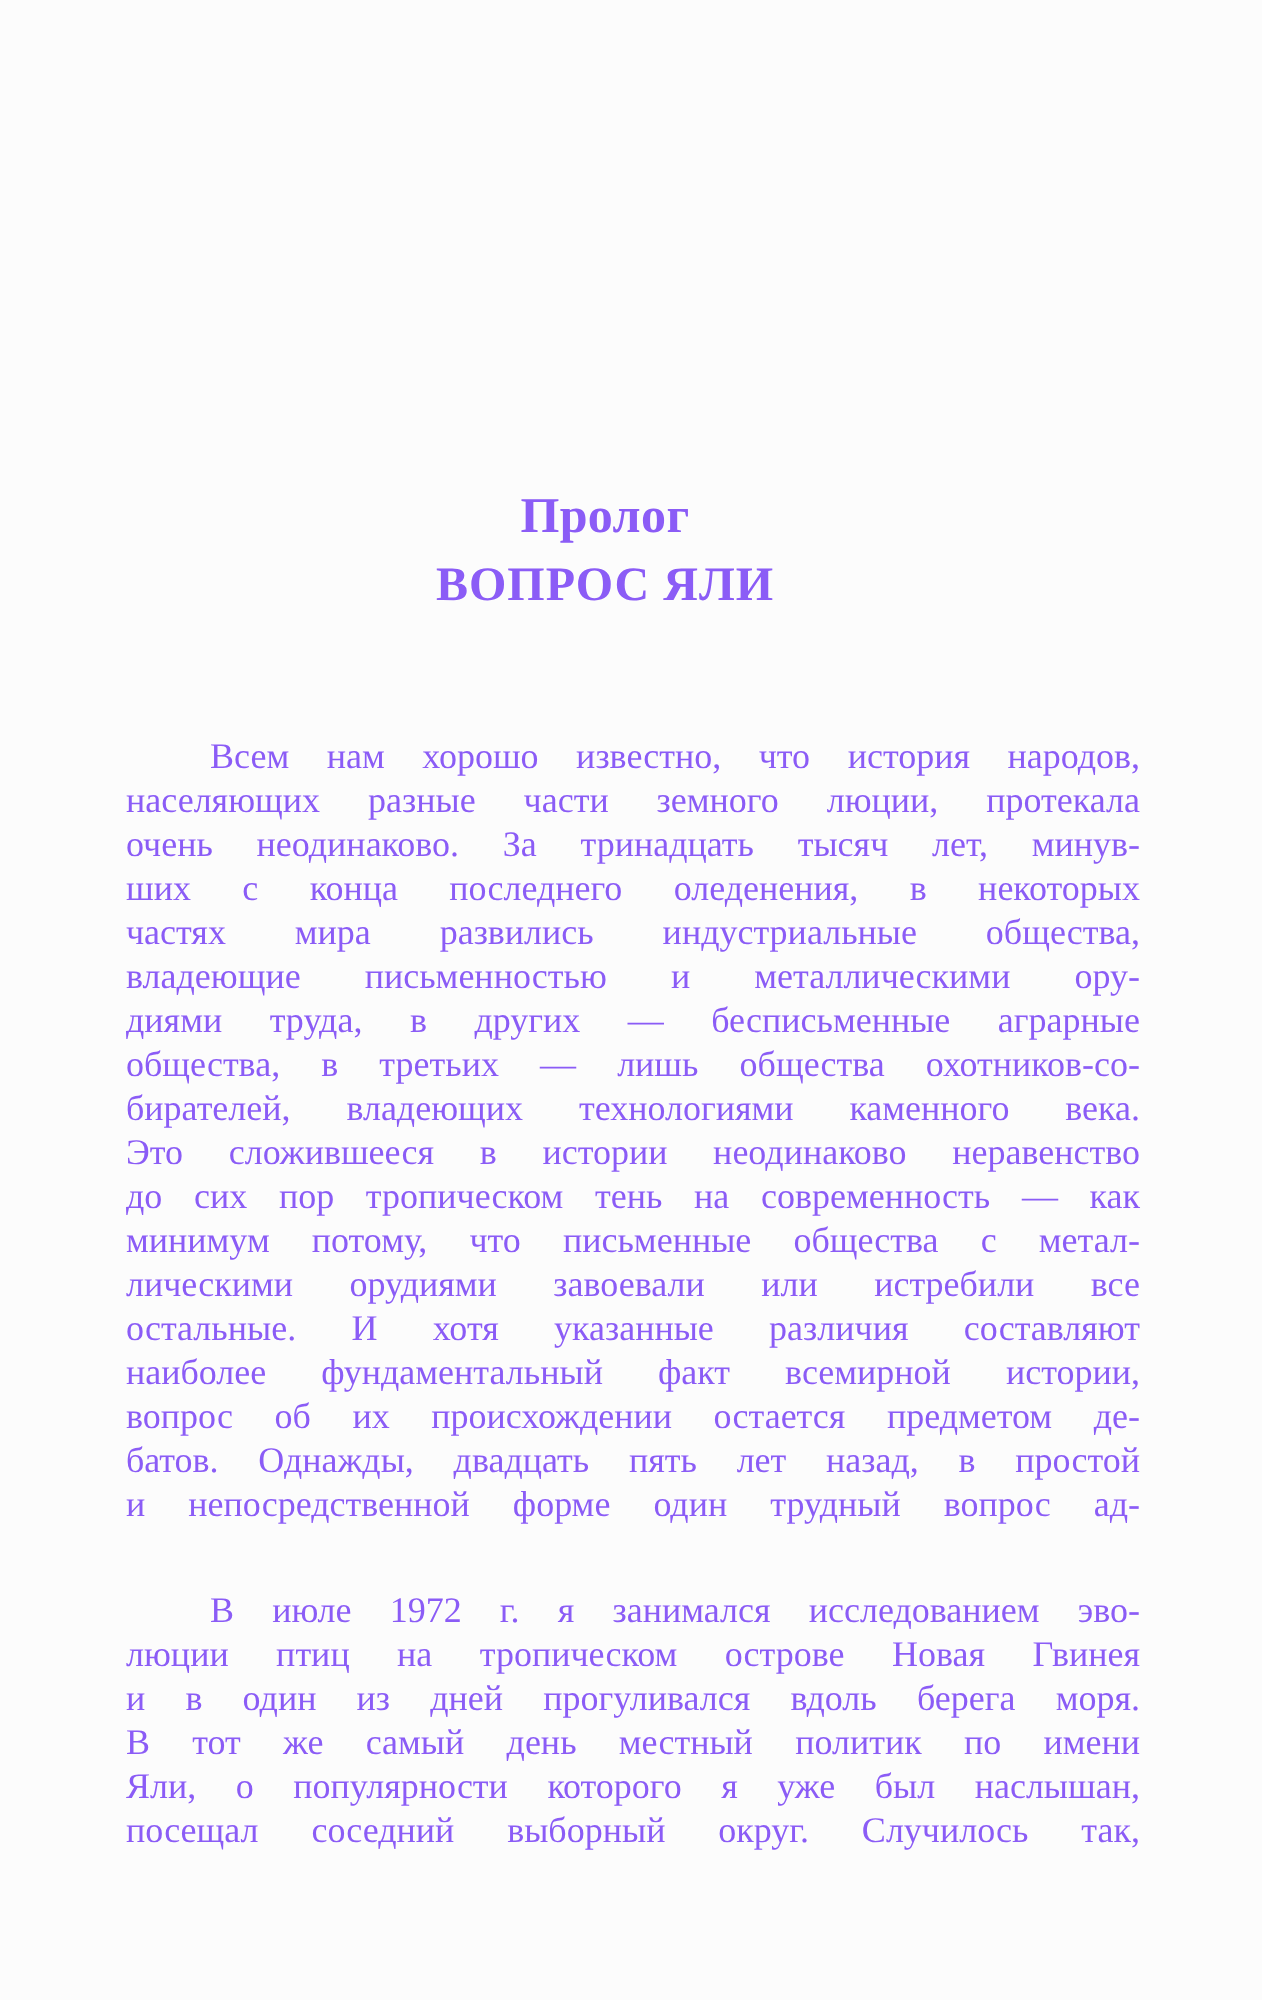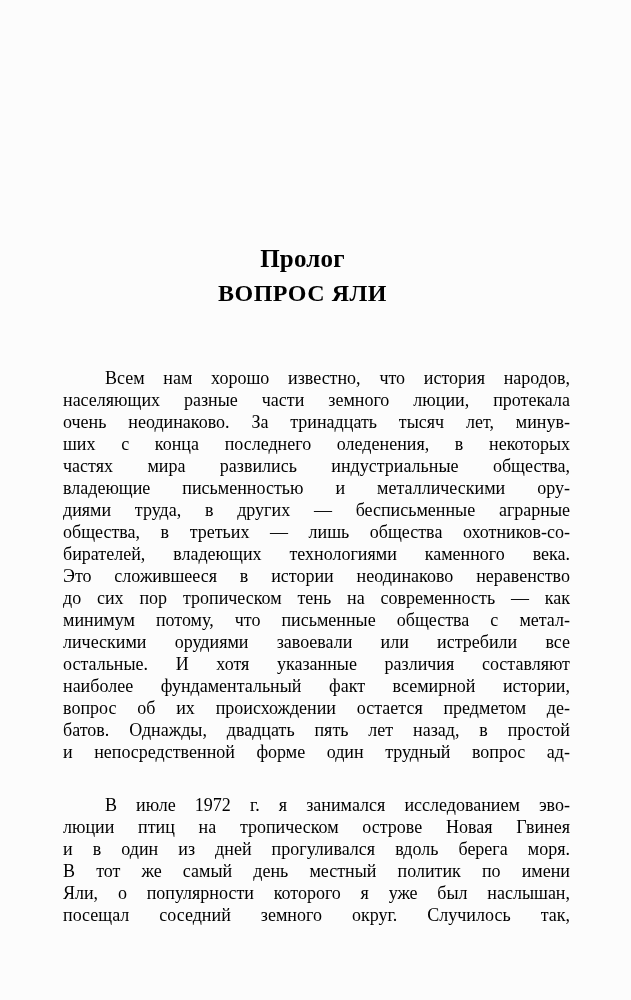--- a/index.html
+++ b/index.html
@@ -6,21 +6,21 @@
     margin: 0;
     padding: 0;
     background: #ffffff;
   }
   .page {
     position: relative;
     width: 631px;
     height: 1000px;
     background: #fcfcfc;
     font-family: "Liberation Serif", "DejaVu Serif", serif;
-    color: #000000;
+    color: #8b5cf6;
     overflow: hidden;
   }
   .headings {
     position: absolute;
     left: 49px;
     top: 244px;
     width: 507px;
     text-align: center;
   }
   .title {
@@ -90,16 +90,16 @@
         <span class="line">вопрос об их происхождении остается предметом де-</span>
         <span class="line">батов. Однажды, двадцать пять лет назад, в простой</span>
         <span class="line">и непосредственной форме один трудный вопрос ад-</span>
       </div>
       <div class="paragraph">
         <span class="line first">В июле 1972 г. я занимался исследованием эво-</span>
         <span class="line">люции птиц на тропическом острове Новая Гвинея</span>
         <span class="line">и в один из дней прогуливался вдоль берега моря.</span>
         <span class="line">В тот же самый день местный политик по имени</span>
         <span class="line">Яли, о популярности которого я уже был наслышан,</span>
-        <span class="line">посещал соседний земного округ. Случилось так,</span>
+        <span class="line">посещал соседний выборный округ. Случилось так,</span>
       </div>
     </div>
 </div>
 
 </body></html>

